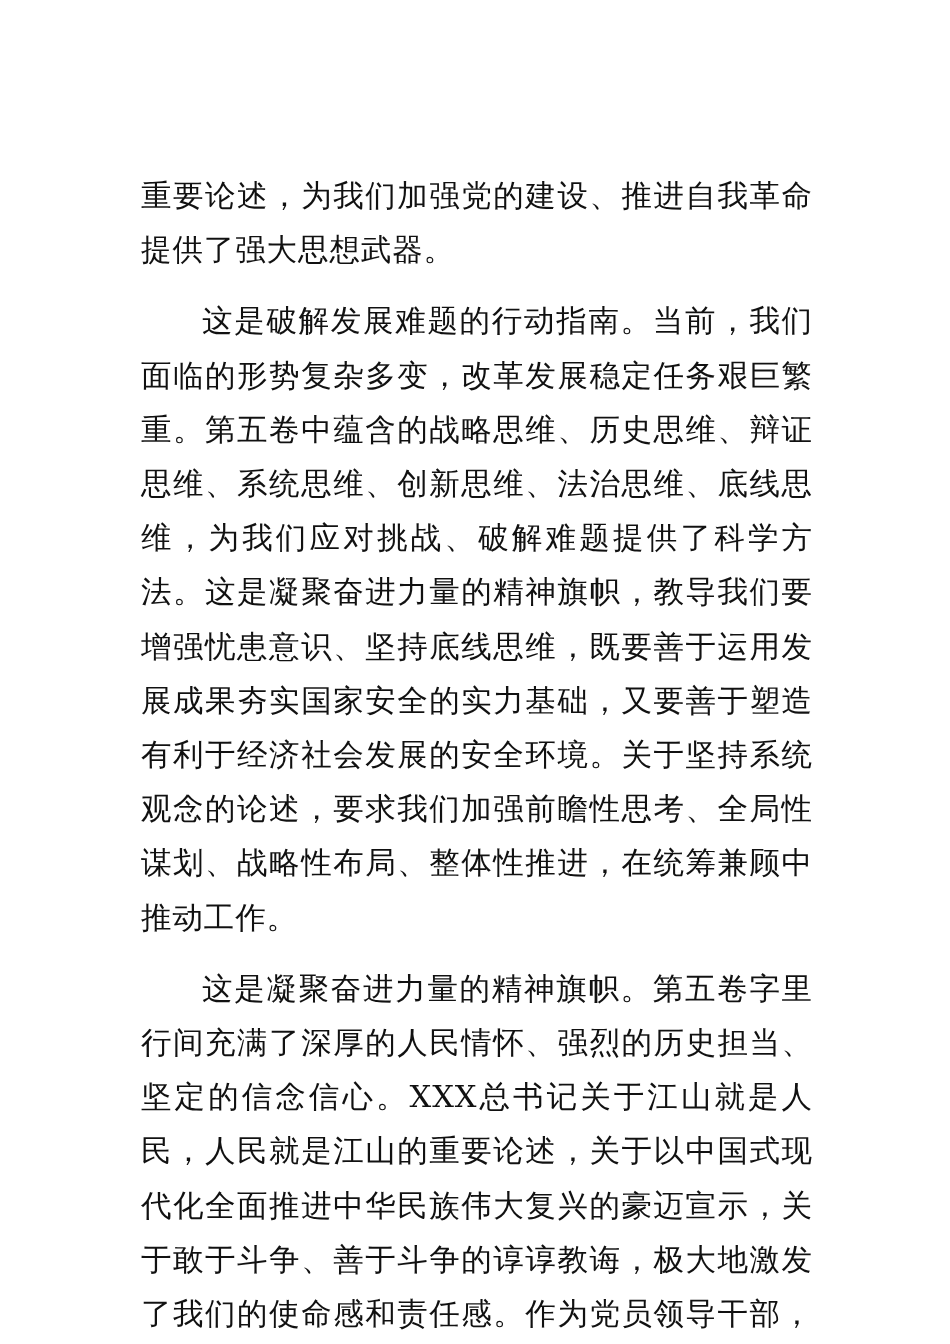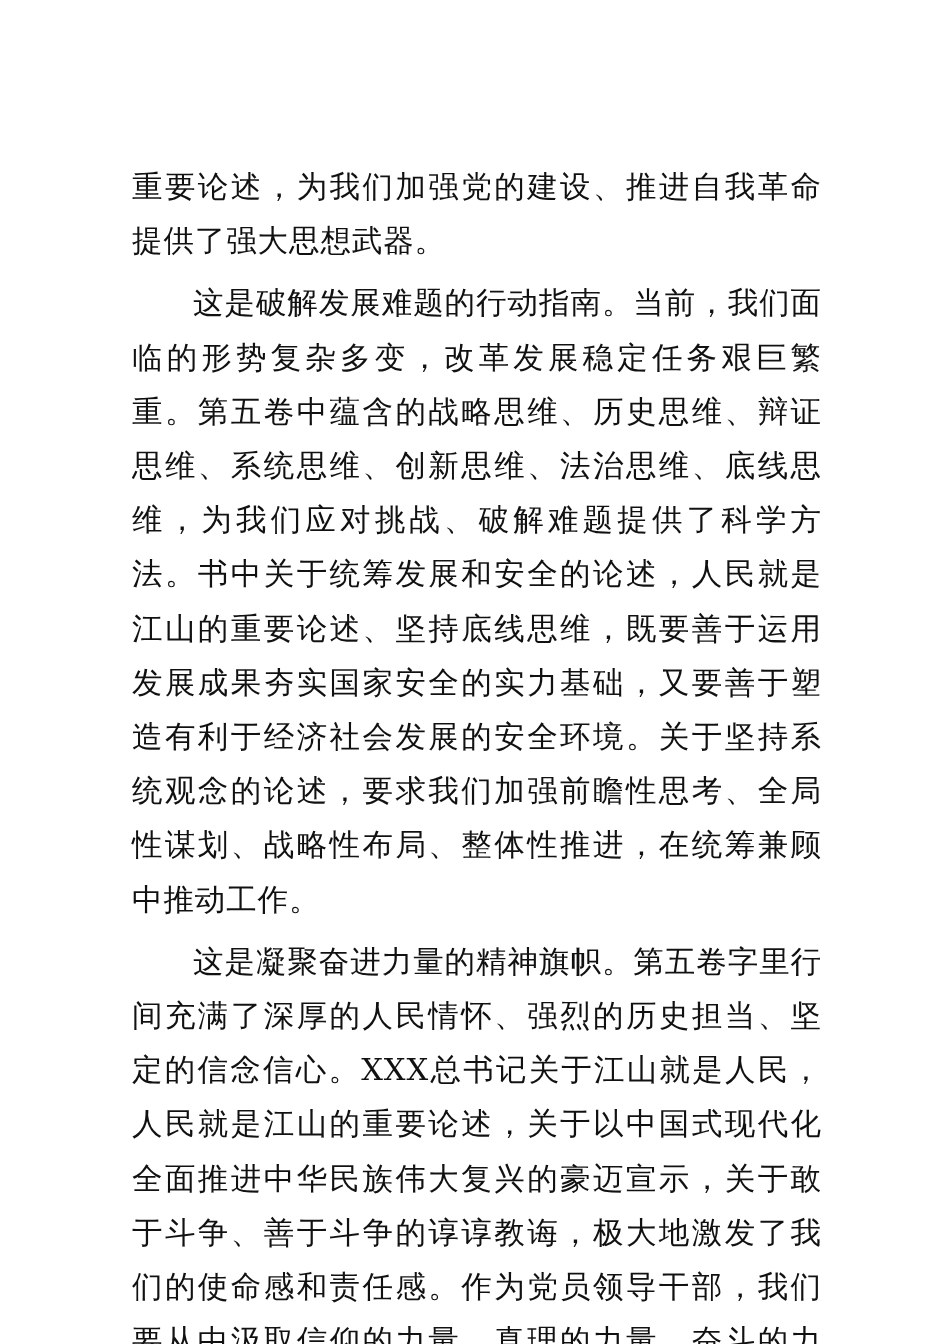--- a/index.html
+++ b/index.html
@@ -15,21 +15,21 @@
     overflow: hidden;
     box-sizing: border-box;
   }
   .text-column {
     position: absolute;
     left: 124px;
     top: 152px;
     width: 706px;
   }
   p.body-para {
-    margin: 8px;
+    margin: 17px;
     padding: 0;
     font-family: "DejaVu Serif", "Liberation Serif", serif;
     font-size: 30.5px;
     line-height: 54.2px;
     color: #111111;
     text-align: justify;
     text-justify: inter-ideograph;
     text-indent: 2em;
     letter-spacing: 0.9px;
     font-weight: 400;
@@ -40,18 +40,18 @@
   }
 </style>
 </head>
 <body>
 
 <div class="page">
   <div class="text-column">
 
     <p class="body-para no-indent">重要论述，为我们加强党的建设、推进自我革命提供了强大思想武器。</p>
 
-    <p class="body-para">这是破解发展难题的行动指南。当前，我们面临的形势复杂多变，改革发展稳定任务艰巨繁重。第五卷中蕴含的战略思维、历史思维、辩证思维、系统思维、创新思维、法治思维、底线思维，为我们应对挑战、破解难题提供了科学方法。书中关于统筹发展和安全的论述，人民就是江山的重要论述、坚持底线思维，既要善于运用发展成果夯实国家安全的实力基础，又要善于塑造有利于经济社会发展的安全环境。关于坚持系统观念的论述，要求我们加强前瞻性思考、全局性谋划、战略性布局、整体性推进，在统筹兼顾中推动工作。</p>
+    <p class="body-para">这是破解发展难题的行动指南。当前，我们面临的形势复杂多变，改革发展稳定任务艰巨繁重。第五卷中蕴含的战略思维、历史思维、辩证思维、系统思维、创新思维、法治思维、底线思维，为我们应对挑战、破解难题提供了科学方法。这是凝聚奋进力量的精神旗帜，教导我们要增强忧患意识、坚持底线思维，既要善于运用发展成果夯实国家安全的实力基础，又要善于塑造有利于经济社会发展的安全环境。关于坚持系统观念的论述，要求我们加强前瞻性思考、全局性谋划、战略性布局、整体性推进，在统筹兼顾中推动工作。</p>
 
     <p class="body-para">这是凝聚奋进力量的精神旗帜。第五卷字里行间充满了深厚的人民情怀、强烈的历史担当、坚定的信念信心。XXX总书记关于江山就是人民，人民就是江山的重要论述，关于以中国式现代化全面推进中华民族伟大复兴的豪迈宣示，关于敢于斗争、善于斗争的谆谆教诲，极大地激发了我们的使命感和责任感。作为党员领导干部，我们要从中汲取信仰的力量、真理的力量、奋斗的力量，不断增强"四个意识"、坚定"四个自信"、做到"两个维护"，始终在思想上政治上行动上同以XXX同志为核心的党中央保持高度一致。</p>
 
   </div>
 </div>
 
 </body></html>

